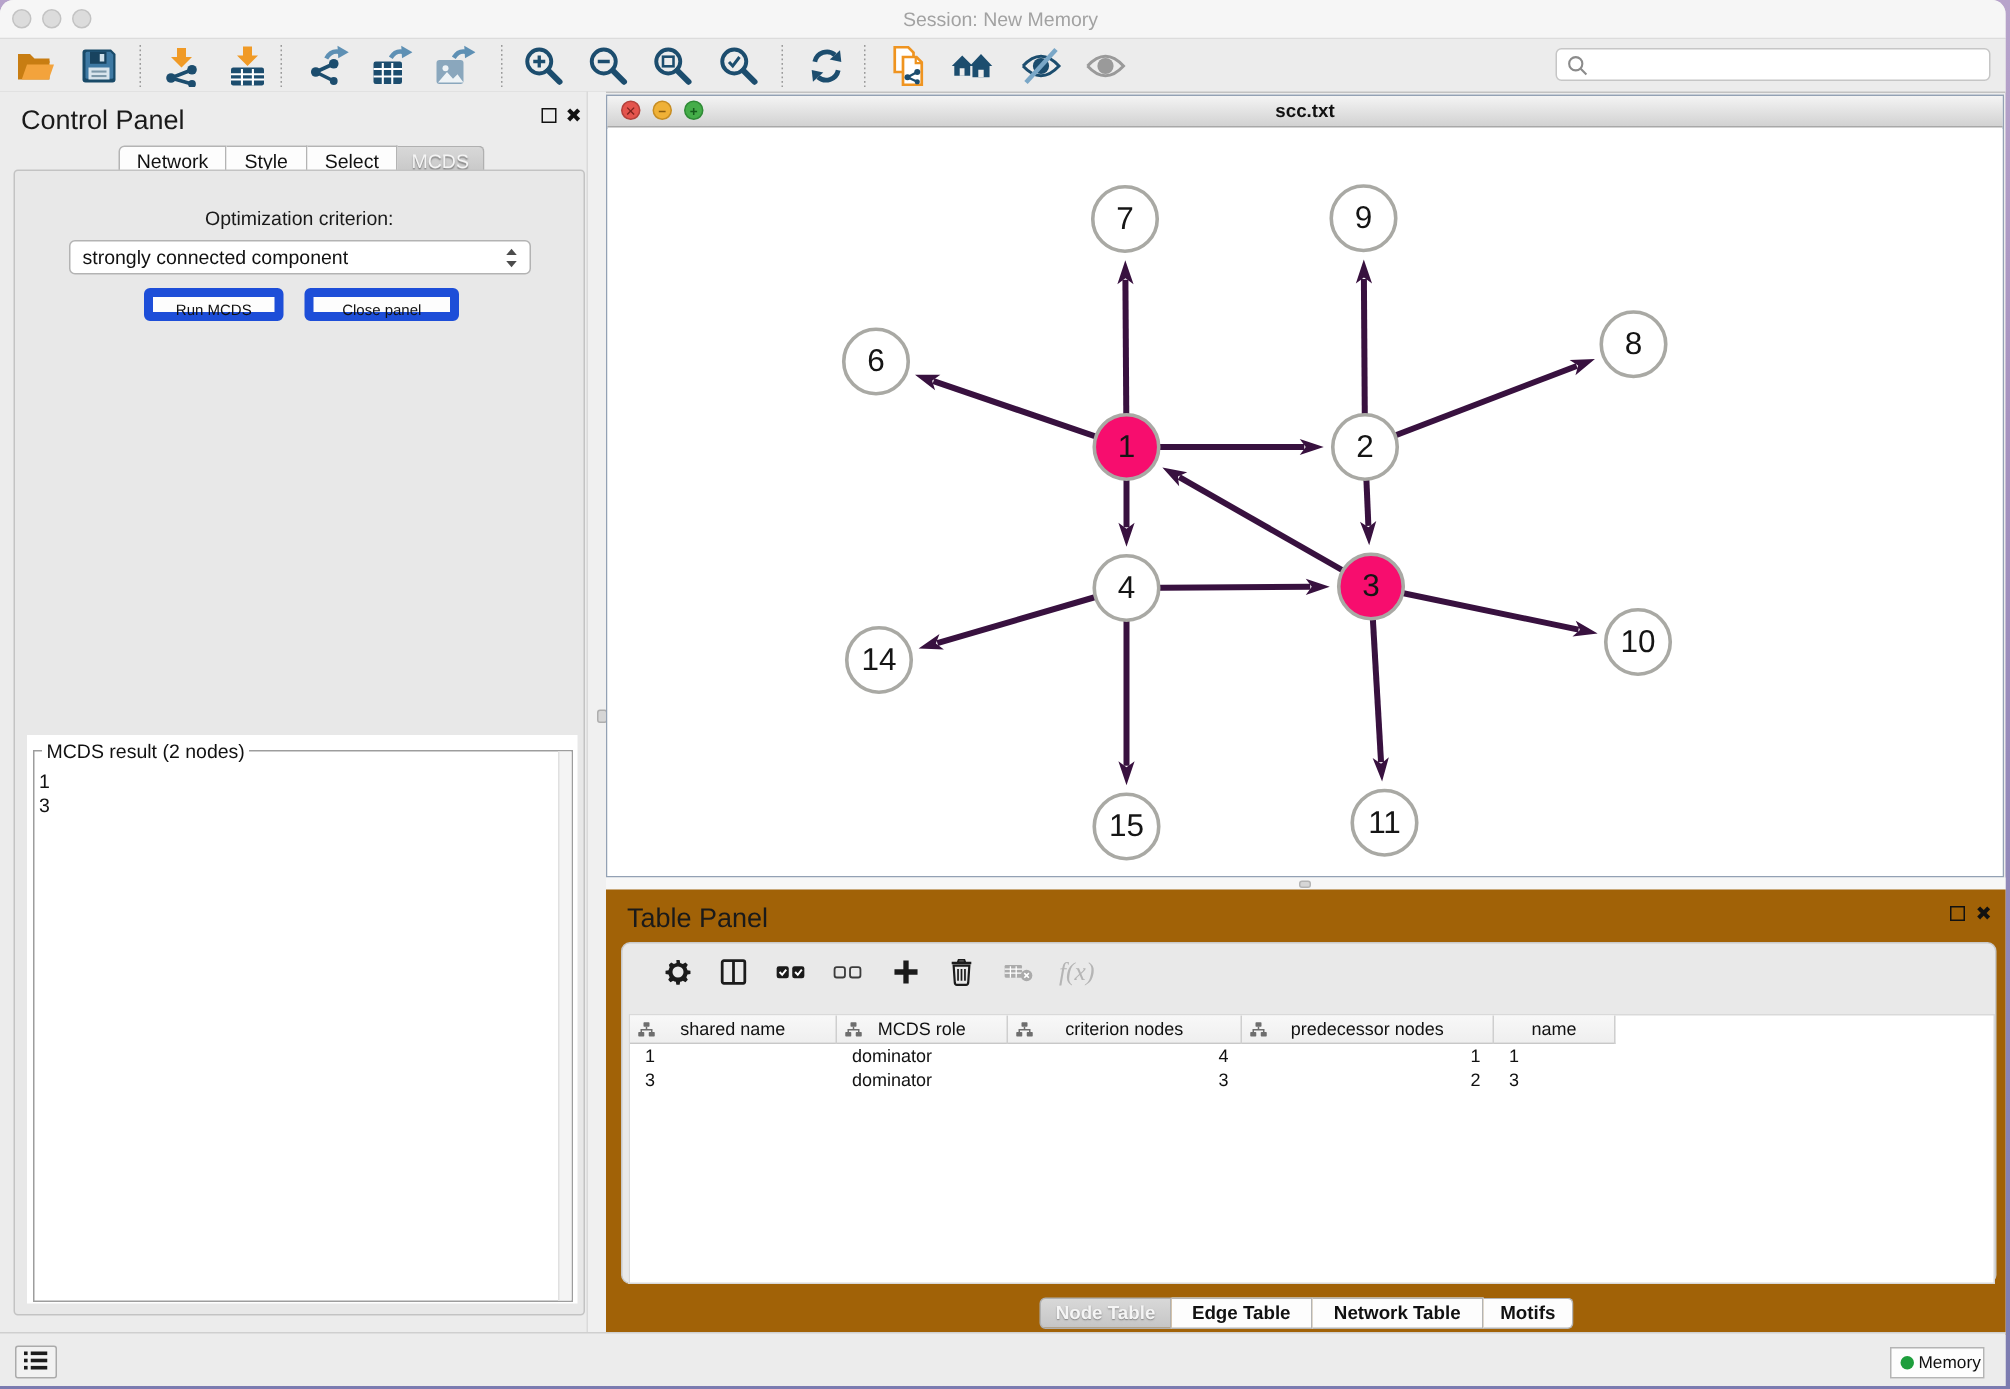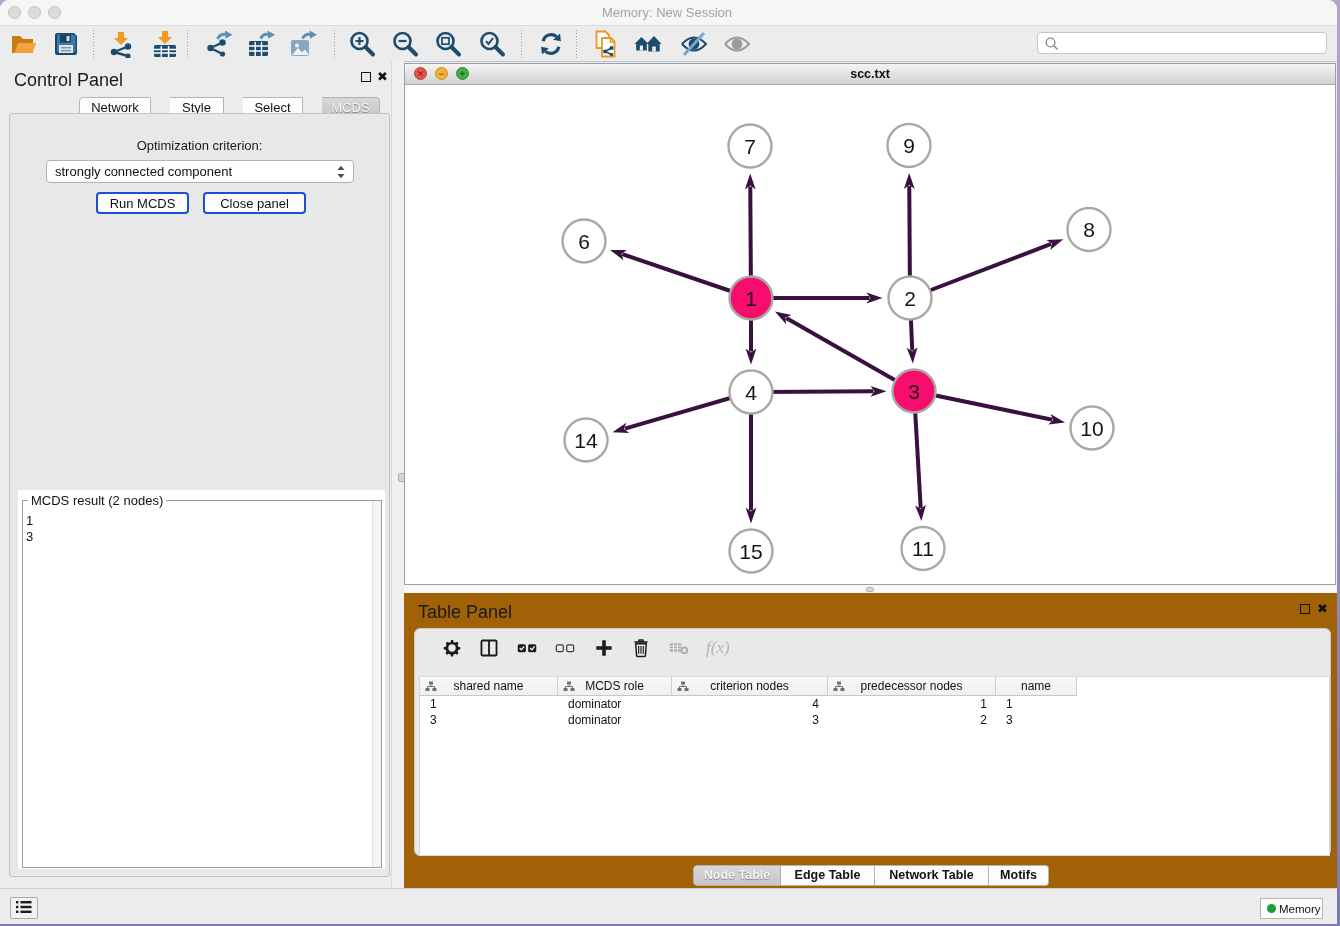--- a/index.html
+++ b/index.html
@@ -47,32 +47,32 @@
   .close-btn { position:absolute; top:9px; font-size:13px; font-weight:bold; color:#111; line-height:14px; }
 
   .tabstrip { position:absolute; display:flex; }
   .tab { height:21px; background:#fdfdfd; border:1px solid #b4b4b4; border-left:none;
     font-size:13px; text-align:center; line-height:19px; color:#111; }
   .tab:first-child { border-left:1px solid #b4b4b4; border-radius:4px 0 0 4px; }
   .tab:last-child { border-radius:0 4px 4px 0; }
   .tab.sel { background:linear-gradient(#d8d8d8,#c6c6c6); color:#f5f5f5;
     text-shadow:0 1px 1px rgba(120,120,120,.9); border-color:#b0b0b0; }
 
-  #cp-tabs { left:79px; top:36px;gap:19px; }
+  #cp-tabs { left:79px; top:36px; }
   #cp-content { position:absolute; left:9px; top:52px; width:381px; height:764px;
     background:#e8e8e8; border:1px solid #c3c3c3; border-radius:3px; }
   #opt-label { position:absolute; left:0; top:24px; width:100%; text-align:center; font-size:13px; }
   #criterion-select { position:absolute; left:36px; top:46px; width:308px; height:23px;
     background:#fff; border:1px solid #b3b3b3; border-radius:4px; font-size:13px;
     padding-left:8px; line-height:21px; color:#111; }
   #criterion-select .updown { position:absolute; right:7px; top:3px; }
   #run-btn { position:absolute; left:86px; top:78px; width:93px; }
   #closepanel-btn { position:absolute; left:193px; top:78px; width:103px; }
-  .aq-btn { height:22px; background:#fdfdfd; border:2px solid #1d4ed8; border-radius:4px;
-    font-size:13px; color:#111; text-align:center; line-height:20px; }
+  .aq-btn { height:22px; background:#fdfdfd; border:6px solid #1d4ed8; border-radius:4px;
+    font-size:10px; color:#111; text-align:center; line-height:20px; }
   #result-wrap { position:absolute; left:8px; top:376px; width:367px; height:379px; background:#fff; }
   #result-fieldset { position:absolute; left:4px; top:10px; right:3px; bottom:1px;
     border:1px solid #9d9d9d; }
   #result-legend { position:absolute; left:5px; top:-8px; background:#fff; padding:0 3px;
     font-size:13px; color:#111; white-space:nowrap; }
   #result-text { position:absolute; left:3px; top:12px; font-size:13px; line-height:16px;
     color:#111; white-space:pre; }
   #result-scroll { position:absolute; right:0; top:0; bottom:0; width:9px;
     background:#f4f4f4; border-left:1px solid #e0e0e0; }
 
@@ -299,21 +299,21 @@
     </symbol>
   </defs>
 </svg>
 
 <div id="window">
 
   <div id="titlebar">
     <span class="tl-dot" style="left:8px"></span>
     <span class="tl-dot" style="left:28px"></span>
     <span class="tl-dot" style="left:48px"></span>
-    <div id="win-title">Memory: New Session</div>
+    <div id="win-title">Session: New Memory</div>
   </div>
 
   <div id="toolbar">
     <div id="toolbar-icons">
         <button class="tbtn" style="left: 8px;">
           <svg>
             <use href="#ic-open-file-icon"></use>
           </svg>
         </button>
         <button class="tbtn" style="left: 50px;">

